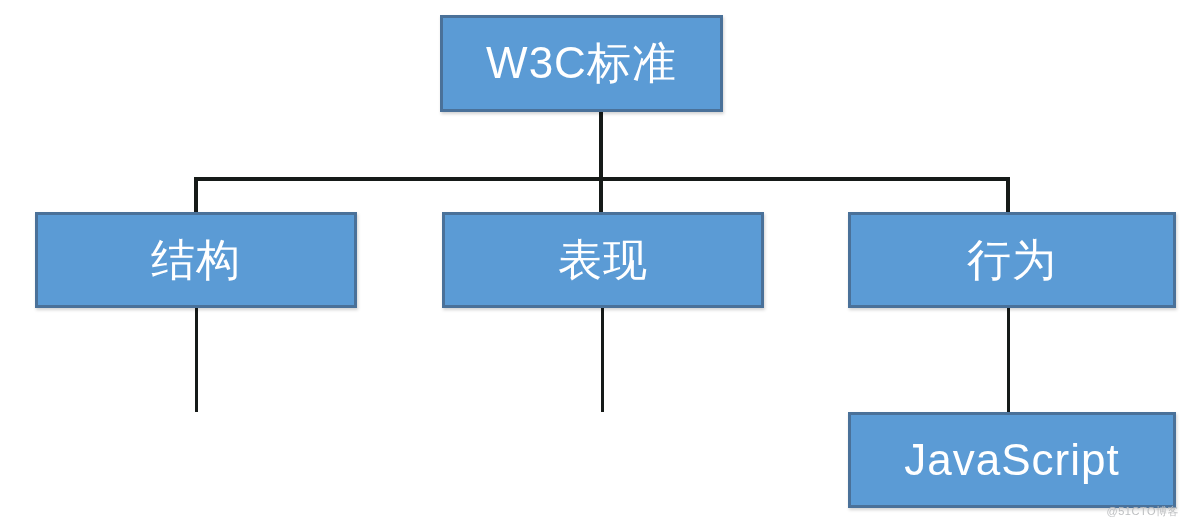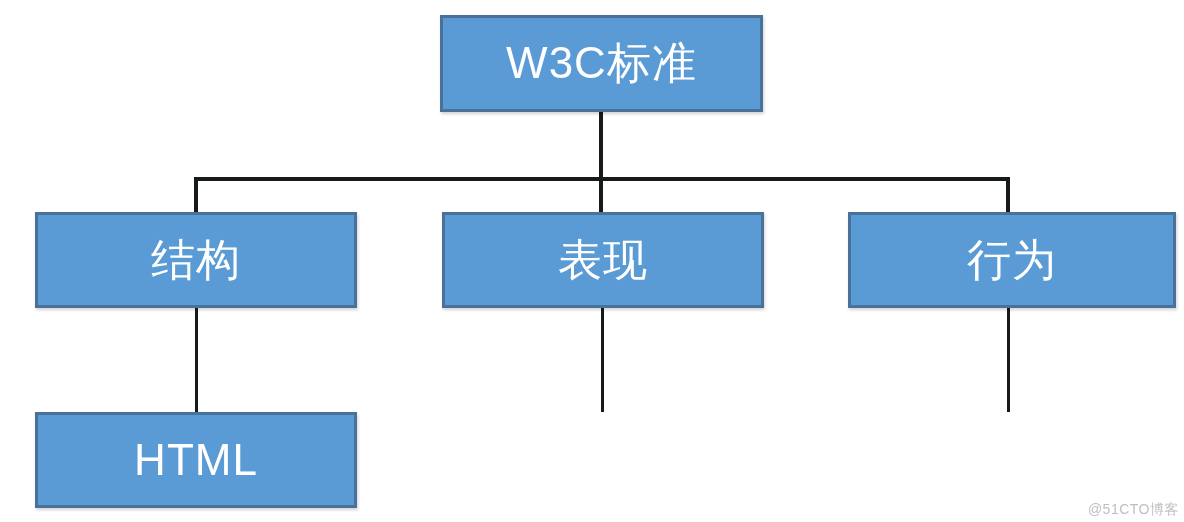--- a/index.html
+++ b/index.html
@@ -25,42 +25,42 @@
     border: 3px solid var(--box-border);
     box-shadow: 1px 2px 3px rgba(0,0,0,0.18);
     display: flex;
     align-items: center;
     justify-content: center;
     color: var(--text);
     font-size: 44px;
     letter-spacing: 1px;
     white-space: nowrap;
   }
-  .node-root   { left: 440px; top: 15px;  width: 323px; height: 97px; }
+  .node-root   { left: 440px; top: 15px;  width: 283px; height: 97px; }
   .row2        { top: 212px; height: 96px; }
   .row3        { top: 412px; height: 96px; }
   .col-left    { left: 35px;  width: 322px; }
   .col-mid     { left: 442px; width: 322px; }
   .col-right   { left: 848px; width: 328px; }
   .connector {
     position: absolute;
     background: var(--connector);
   }
   .conn-root-v   { left: 599px; top: 112px; width: 4px;   height: 100px; }
   .conn-h        { left: 194px; top: 177px; width: 816px; height: 4px; }
   .conn-drop-l   { left: 194px; top: 177px; width: 4px;   height: 35px; }
   .conn-drop-r   { left: 1006px; top: 177px; width: 4px;  height: 35px; }
   .conn-l2       { left: 195px;  top: 308px; width: 3px;  height: 104px; }
   .conn-m2       { left: 601px;  top: 308px; width: 3px;  height: 104px; }
   .conn-r2       { left: 1007px; top: 308px; width: 3px;  height: 104px; }
   .watermark {
     position: absolute;
     right: 5px;
     bottom: 3px;
-    font-size: 14px;
+    font-size: 11px;
     color: var(--watermark);
     letter-spacing: 0.5px;
   }
 </style>
 </head>
 <body>
 
 <div class="canvas">
 
   <div class="connector conn-root-v"></div>
@@ -78,19 +78,19 @@
   <div class="node row2 col-left">
     <span>结构</span>
   </div>
   <div class="node row2 col-mid">
     <span>表现</span>
   </div>
   <div class="node row2 col-right">
     <span>行为</span>
   </div>
 
-  <div class="node row3 col-left">
-    <span>HTML</span>
+  <div class="node row3 col-right">
+    <span>JavaScript</span>
   </div>
 
   <div class="watermark">@51CTO博客</div>
 
 </div>
 
 </body></html>

